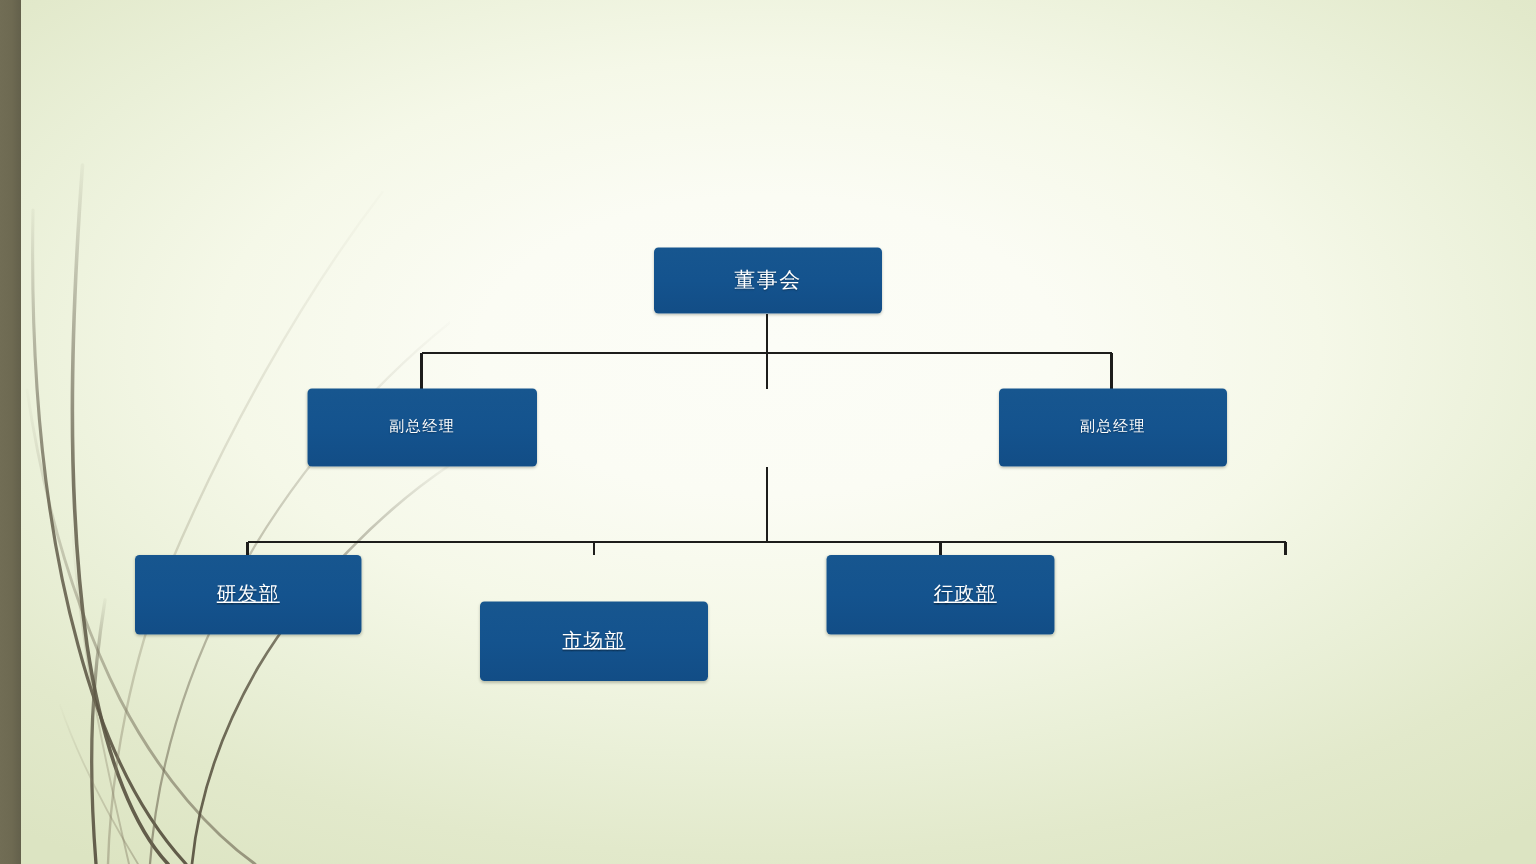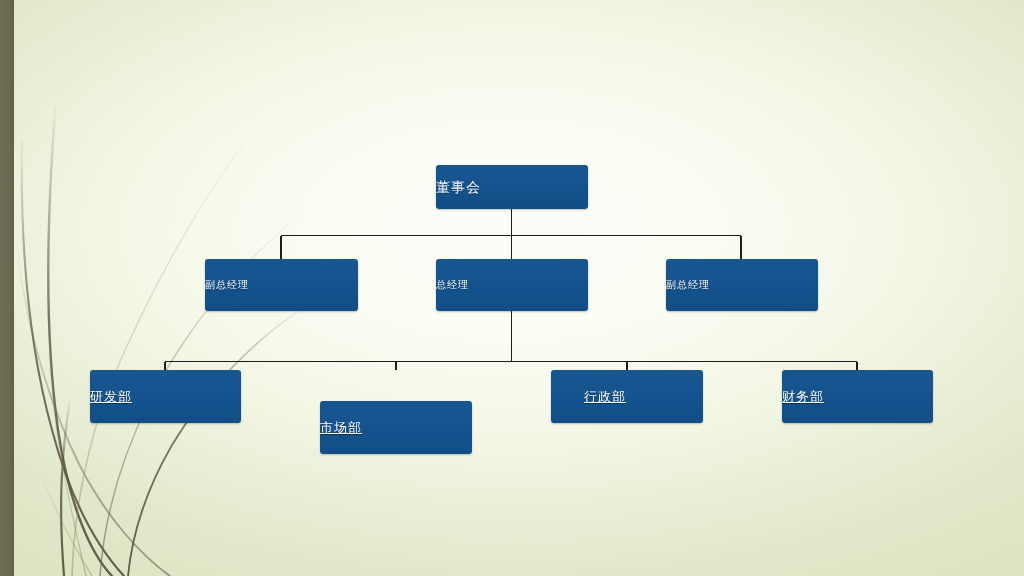--- a/index.html
+++ b/index.html
@@ -65,21 +65,21 @@
     inset: 0;
   }
 
   .node {
     position: absolute;
     box-sizing: border-box;
     background: linear-gradient(to bottom, #17568f 0%, #14538e 50%, #124d86 100%);
     border-radius: 3px;
     display: flex;
     align-items: center;
-    justify-content: flex-start;
+    justify-content: center;
     box-shadow: 0 1px 2px rgba(40, 45, 30, 0.28);
   }
 
   .node-label {
     color: #ffffff;
     font-size: 14px;
     letter-spacing: 1px;
     line-height: 1;
     white-space: nowrap;
     text-shadow: 0 1px 1px rgba(0, 0, 0, 0.35);
@@ -151,38 +151,32 @@
     </svg>
 
     <div class="node level-1" style="left:436px; top:165px; width:152px; height:44px;">
       <span class="node-label">董事会</span>
     </div>
 
     <div class="node level-2" style="left:205px; top:259px; width:153px; height:52px;">
       <span class="node-label">副总经理</span>
     </div>
 
-    <div class="node level-2" style="left:436px; top:259px; width:152px; height:52px;">
-      <span class="node-label">总经理</span>
-    </div>
 
     <div class="node level-2" style="left:666px; top:259px; width:152px; height:52px;">
       <span class="node-label">副总经理</span>
     </div>
 
     <div class="node level-3" style="left:90px; top:370px; width:151px; height:53px;">
       <span class="node-label">研发部</span>
     </div>
 
     <div class="node level-3" style="left:320px; top:370px; width:152px; height:53px;margin-top:31px;">
       <span class="node-label">市场部</span>
     </div>
 
     <div class="node level-3" style="left:551px; top:370px; width:152px; height:53px;padding-left:33px;">
       <span class="node-label">行政部</span>
     </div>
 
-    <div class="node level-3" style="left:782px; top:370px; width:151px; height:53px;">
-      <span class="node-label">财务部</span>
-    </div>
 
   </div>
 </div>
 
 </body></html>

